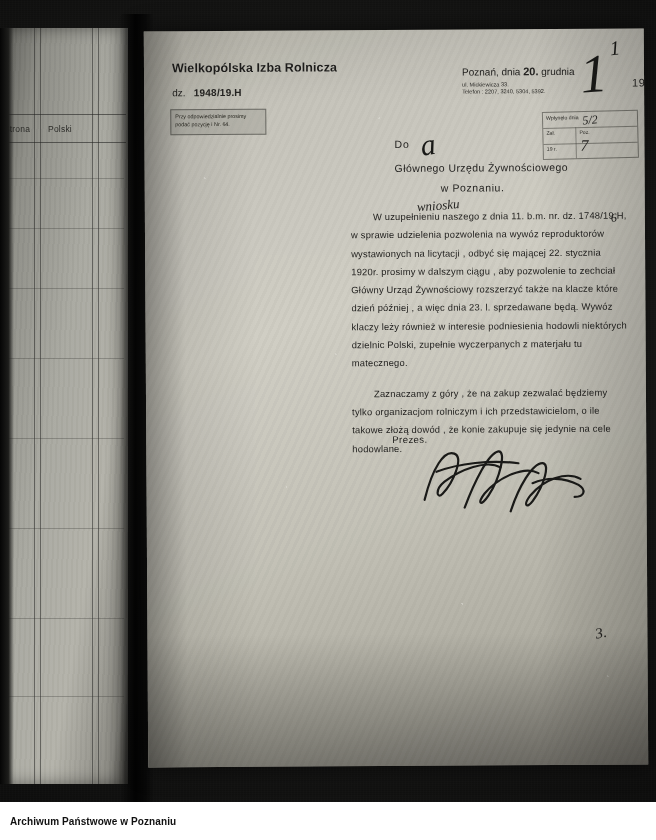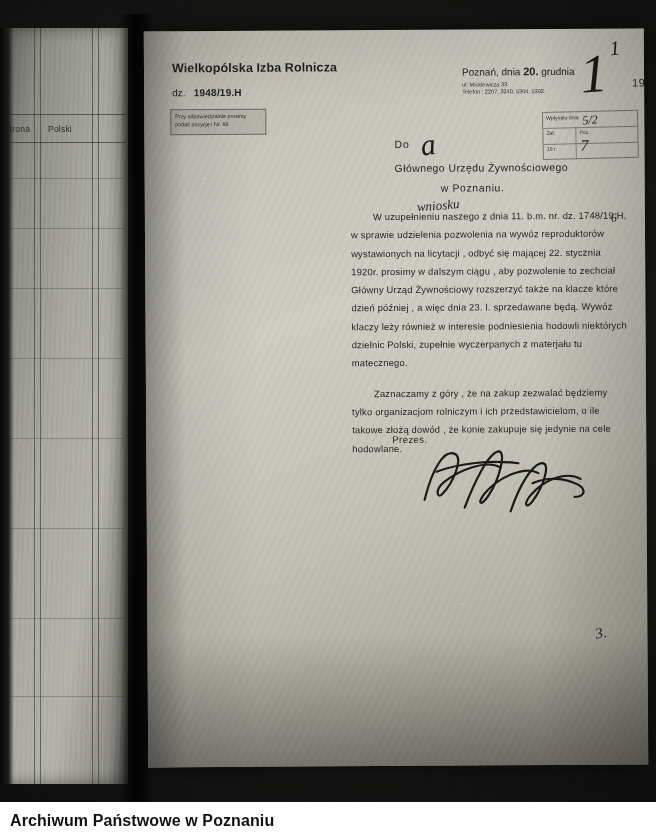--- a/index.html
+++ b/index.html
@@ -292,21 +292,21 @@
   .footer {
     position: absolute;
     left: 0; bottom: 0;
     width: 656px; height: 38px;
     background: #ffffff;
     display: flex;
     align-items: center;
   }
   .footer span {
     margin-left: 10px;
-    font-size: 16px;
+    font-size: 10px;
     font-weight: 700;
     color: #111;
     letter-spacing: .1px;
   }
 </style>
 </head>
 <body>
 
 <div id="scan">
 

